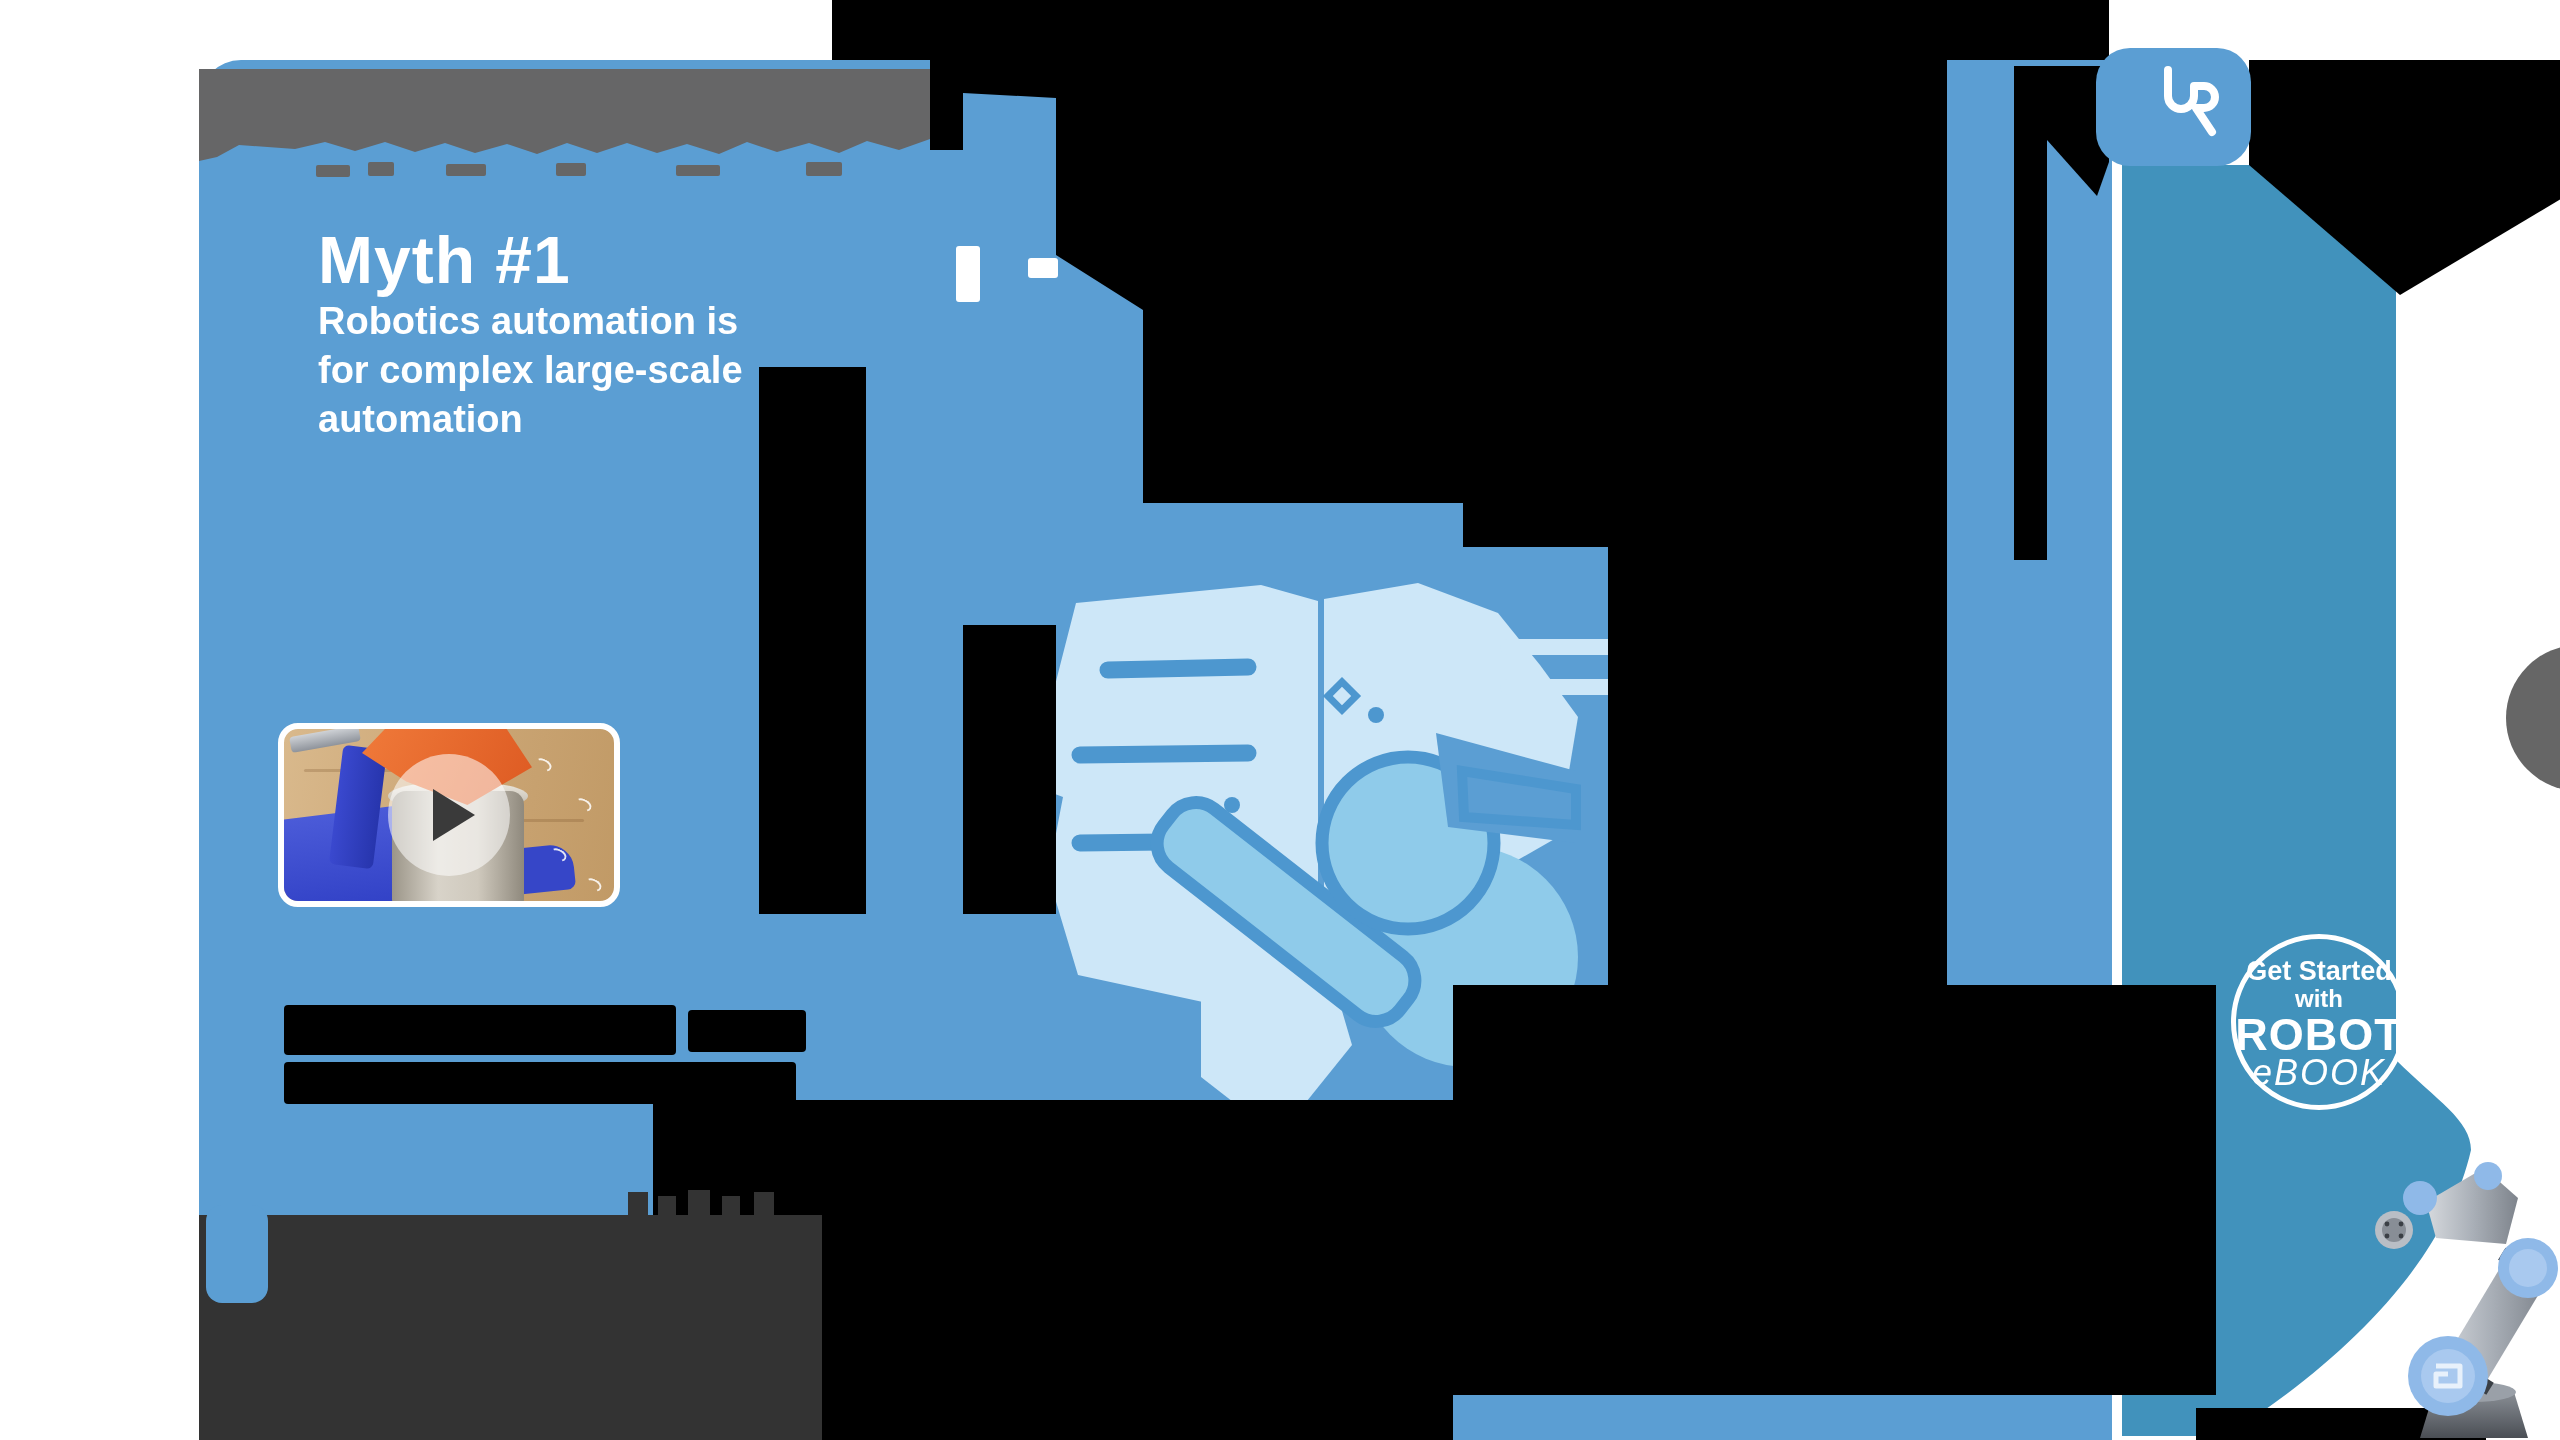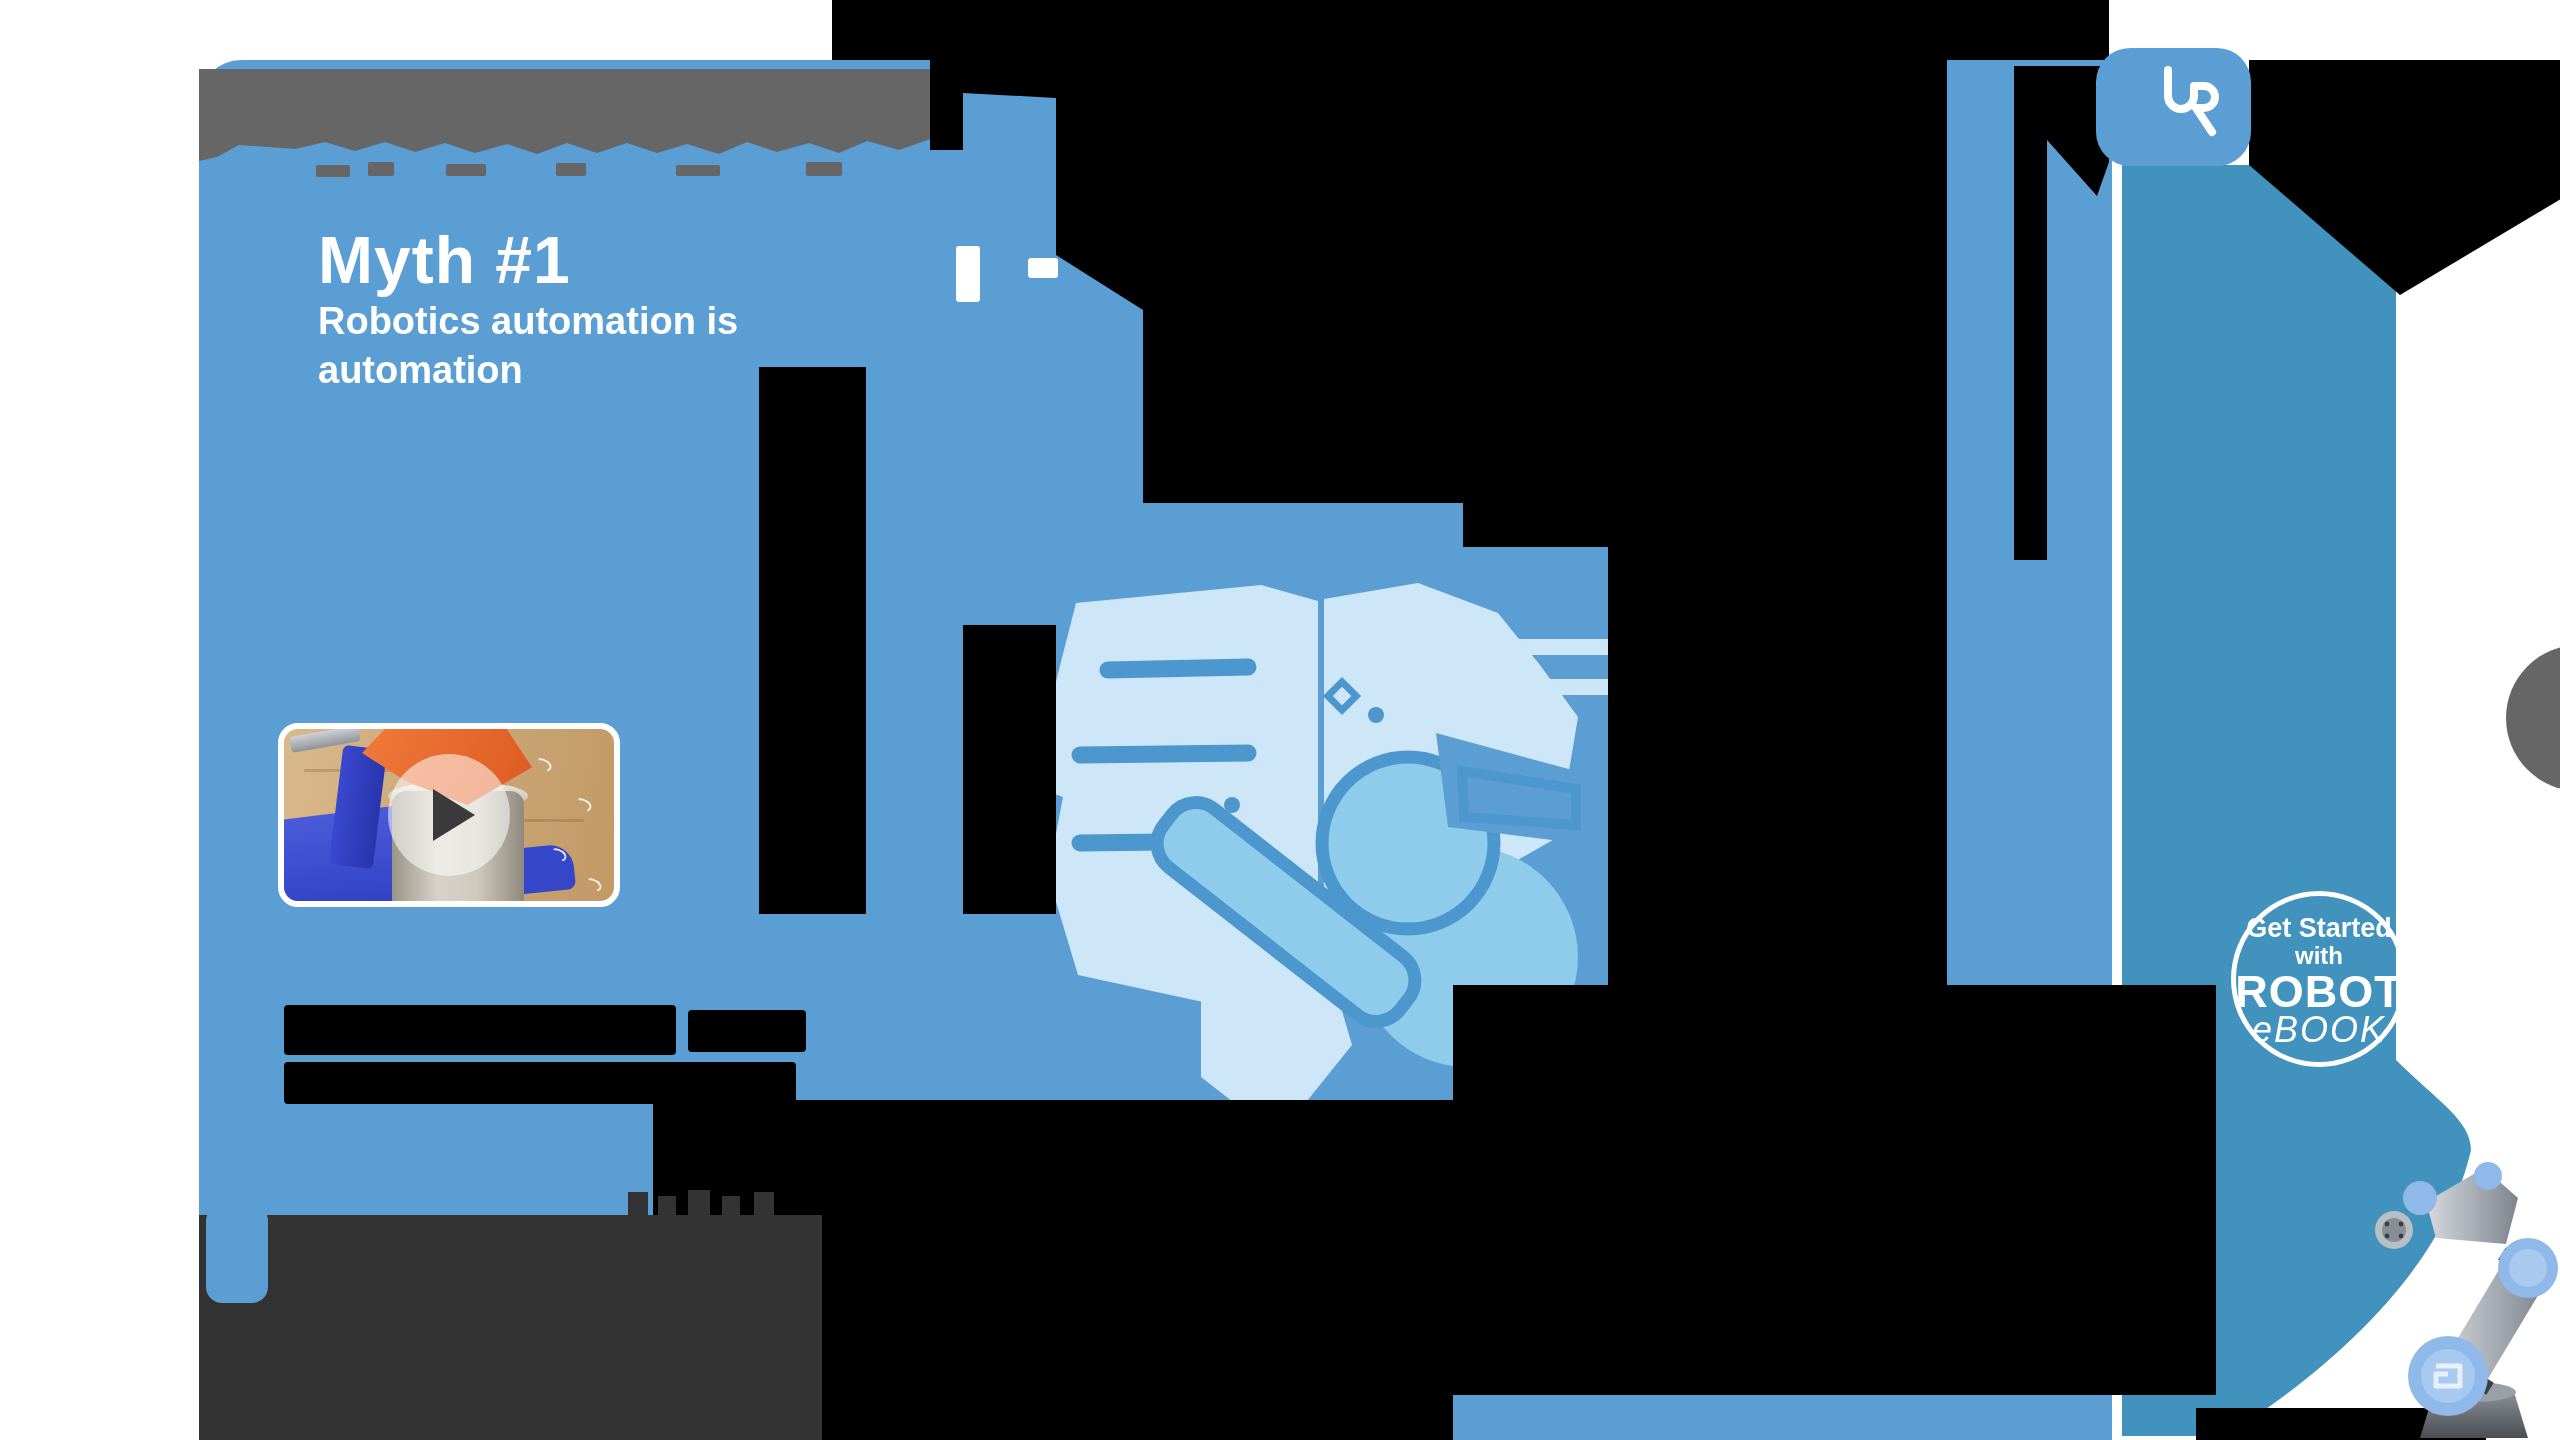--- a/index.html
+++ b/index.html
@@ -34,21 +34,21 @@
   
   #bullet-icon{left:190px;top:1205px;width:62px;height:98px;background:#5B9ED3;border-radius:16px;}
   
   #footer-band{left:183px;top:1215px;width:623px;height:225px;background:#333;}
   .footer-bump{position:absolute;background:#333;}
   
   #logo-chip{left:2080px;top:48px;width:155px;height:118px;background:#5B9ED3;border-radius:34px;cursor:pointer;}
   
   .badge{border-radius:50%;border:5px solid #fff;color:#fff;text-align:center;display:flex;flex-direction:column;
          align-items:center;justify-content:center;cursor:pointer;box-sizing:border-box;}
-  #badge-ebook{left:2215px;top:891px;width:176px;height:176px;}
+  #badge-ebook{left:2215px;top:934px;width:176px;height:176px;}
   #badge-demo{left:2213px;top:1124px;width:188px;height:188px;}
   .b-sm{font-size:27px;font-weight:bold;line-height:30px;}
   .b-xs{font-size:24px;font-weight:bold;line-height:26px;}
   .b-lg{font-size:45px;font-weight:bold;line-height:46px;letter-spacing:1px;}
   .b-light{font-size:36px;font-weight:normal;letter-spacing:2px;line-height:30px;font-style:italic;}
   .b-req{font-size:26px;font-weight:normal;letter-spacing:2px;line-height:30px;}
   
   #next-btn{left:2490px;top:645px;width:146px;height:146px;border-radius:50%;background:#666;color:#fff;
             display:flex;align-items:center;justify-content:center;font-size:64px;font-weight:bold;cursor:pointer;}
   
@@ -75,20 +75,21 @@
   <div class="gray-frag" style="left:300px;top:165px;width:34px;height:12px;"></div>
   <div class="gray-frag" style="left:352px;top:162px;width:26px;height:14px;"></div>
   <div class="gray-frag" style="left:430px;top:164px;width:40px;height:12px;"></div>
   <div class="gray-frag" style="left:540px;top:163px;width:30px;height:13px;"></div>
   <div class="gray-frag" style="left:660px;top:165px;width:44px;height:11px;"></div>
   <div class="gray-frag" style="left:790px;top:162px;width:36px;height:14px;"></div>
 
   <div class="abs" id="myth-label">Myth #1</div>
   <div class="abs" id="myth-statement">
     <div>Robotics automation is</div>
+    <div>for complex large-scale</div>
     <div>automation</div>
   </div>
 
   <svg class="abs" style="left:1000px;top:575px;width:640px;height:580px;" viewBox="0 0 640 580">
 
     <path d="M60,28 L245,10 L302,26 L302,330 L262,420 L210,432 L62,400 L32,300 L47,222 L20,212 L36,122 Z" fill="#CDE7F8"></path>
 
     <path d="M308,24 L402,8 L482,38 L524,90 L562,142 L542,262 L472,302 L402,332 L308,332 Z" fill="#CDE7F8"></path>
 
     <path d="M185,388 L312,388 L336,470 L262,562 L185,502 Z" fill="#CDE7F8"></path>

